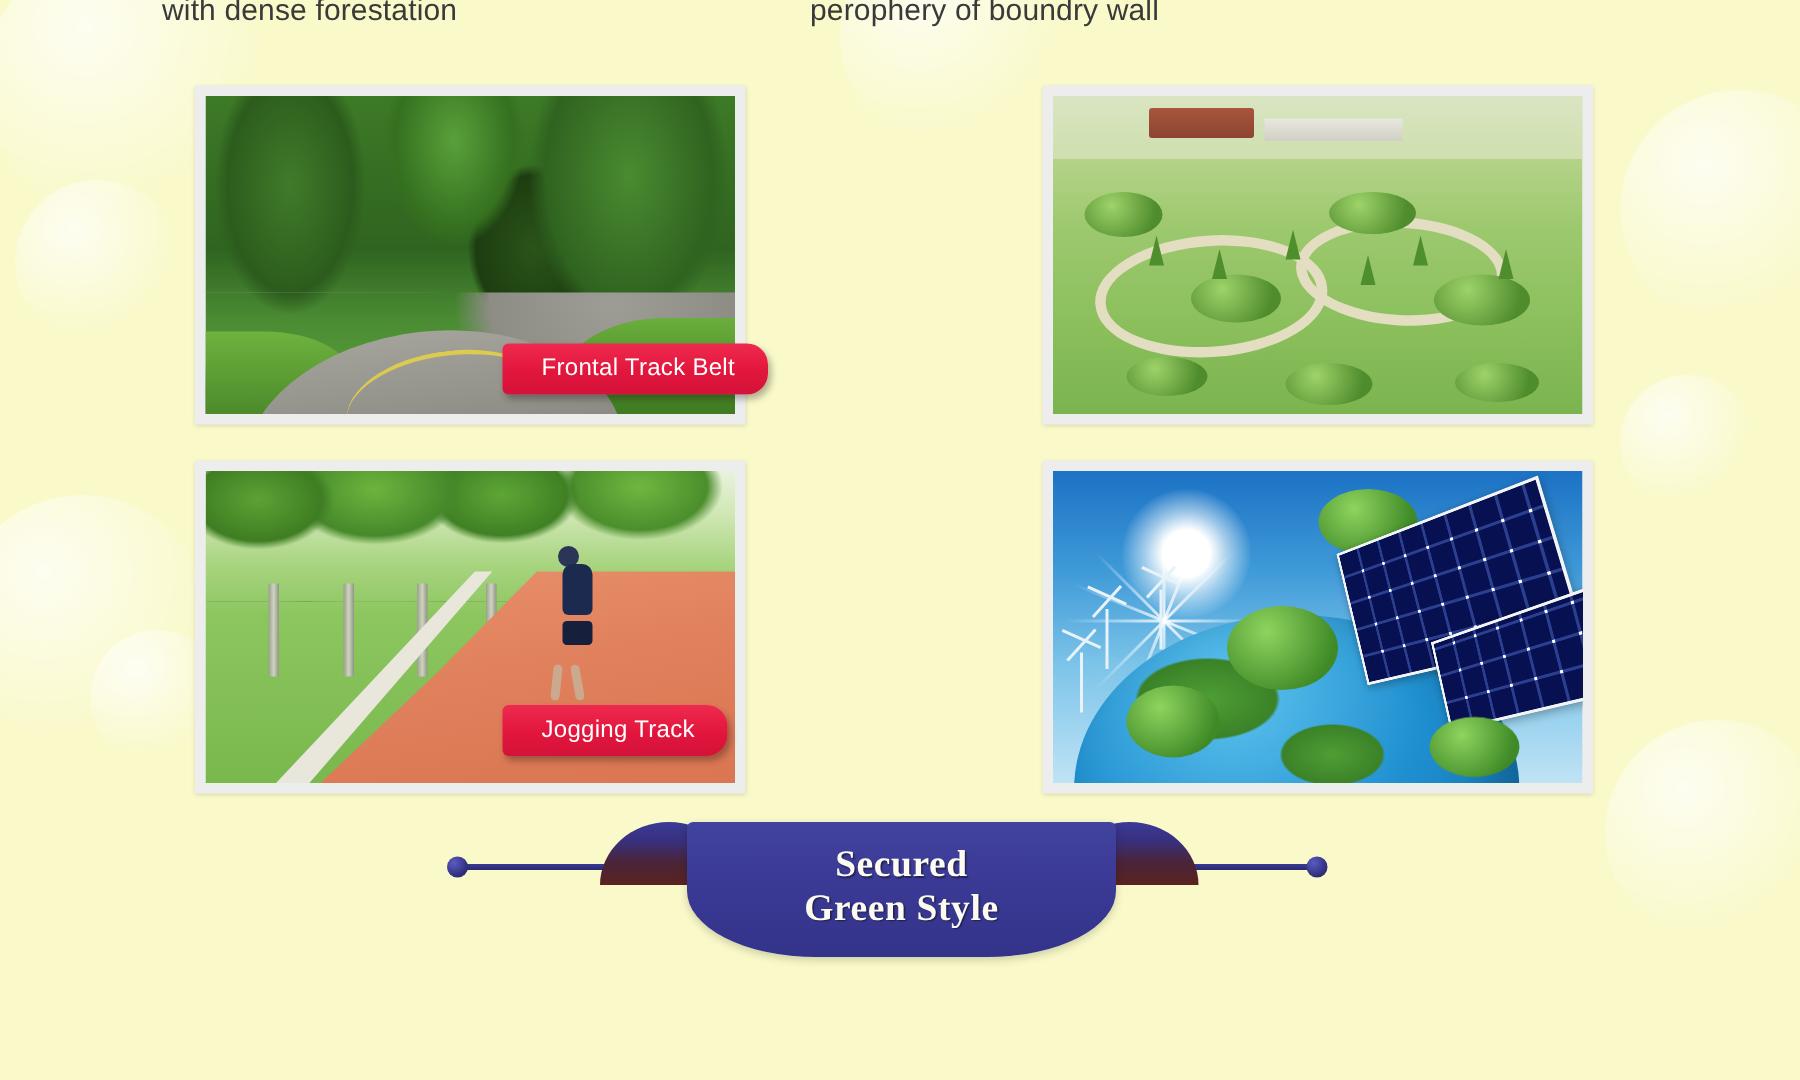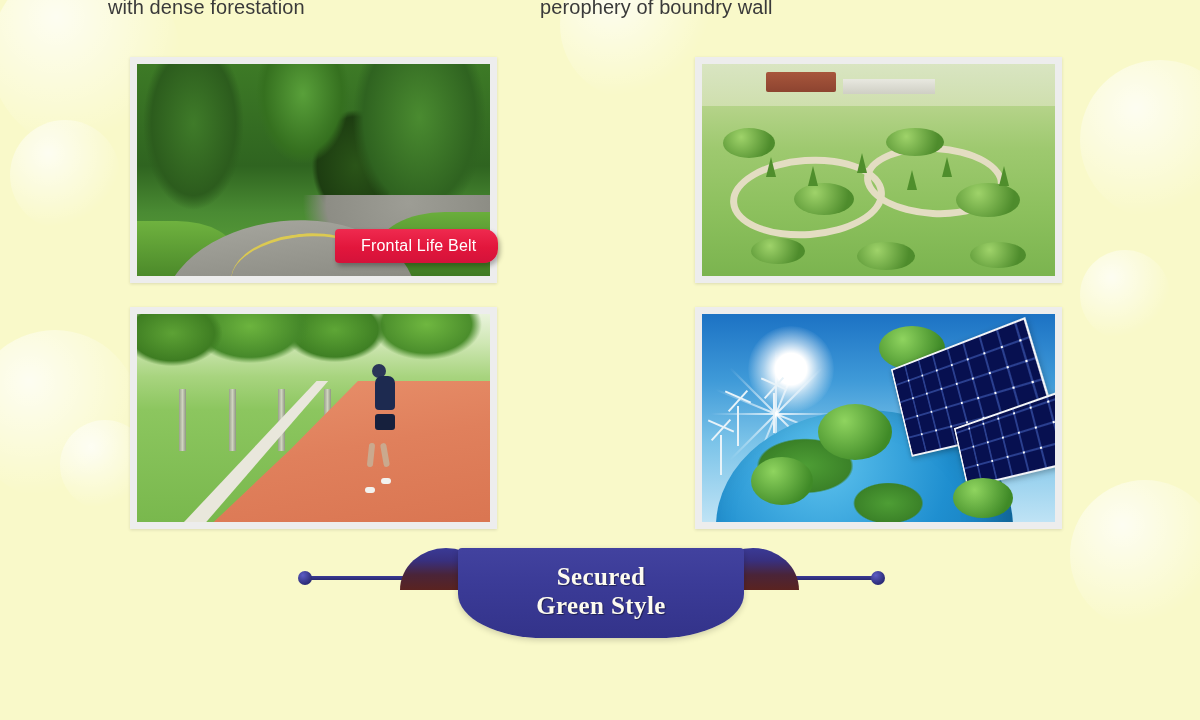--- a/index.html
+++ b/index.html
@@ -308,21 +308,21 @@
     <div class="photo">
       <div class="art-forest">
         <div class="road"></div>
         <div class="grassL"></div>
         <div class="grassR"></div>
         <div class="road2"></div>
         <div class="centerline"></div>
       </div>
     </div>
   </div>
-  <div class="tag t-green">Frontal Life Belt</div>
+  <div class="tag t-green">Frontal Track Belt</div>
 
   <div class="card c2">
     <div class="photo">
       <div class="art-garden">
         <div class="skyline"></div>
         <div class="build"></div>
         <div class="build2"></div>
         <div class="path p1"></div>
         <div class="path p2"></div>
         <div class="hedge" style="left:6%;  top:30%; width:52px; height:30px;"></div>
@@ -357,20 +357,21 @@
         <div class="runner-head"></div>
         <div class="runner-body"></div>
         <div class="runner-short"></div>
         <div class="leg legA"></div>
         <div class="leg legB"></div>
         <div class="shoe shoeA"></div>
         <div class="shoe shoeB"></div>
       </div>
     </div>
   </div>
+  <div class="tag t-jog">Jogging Track</div>
 
   <div class="card c4">
     <div class="photo">
       <div class="art-solar">
         <div class="sun"></div>
         <div class="ray" style="transform:rotate(0deg);"></div>
         <div class="ray" style="transform:rotate(45deg);"></div>
         <div class="ray" style="transform:rotate(90deg);"></div>
         <div class="ray" style="transform:rotate(135deg);"></div>
         <div class="ray" style="transform:rotate(22deg);"></div>

